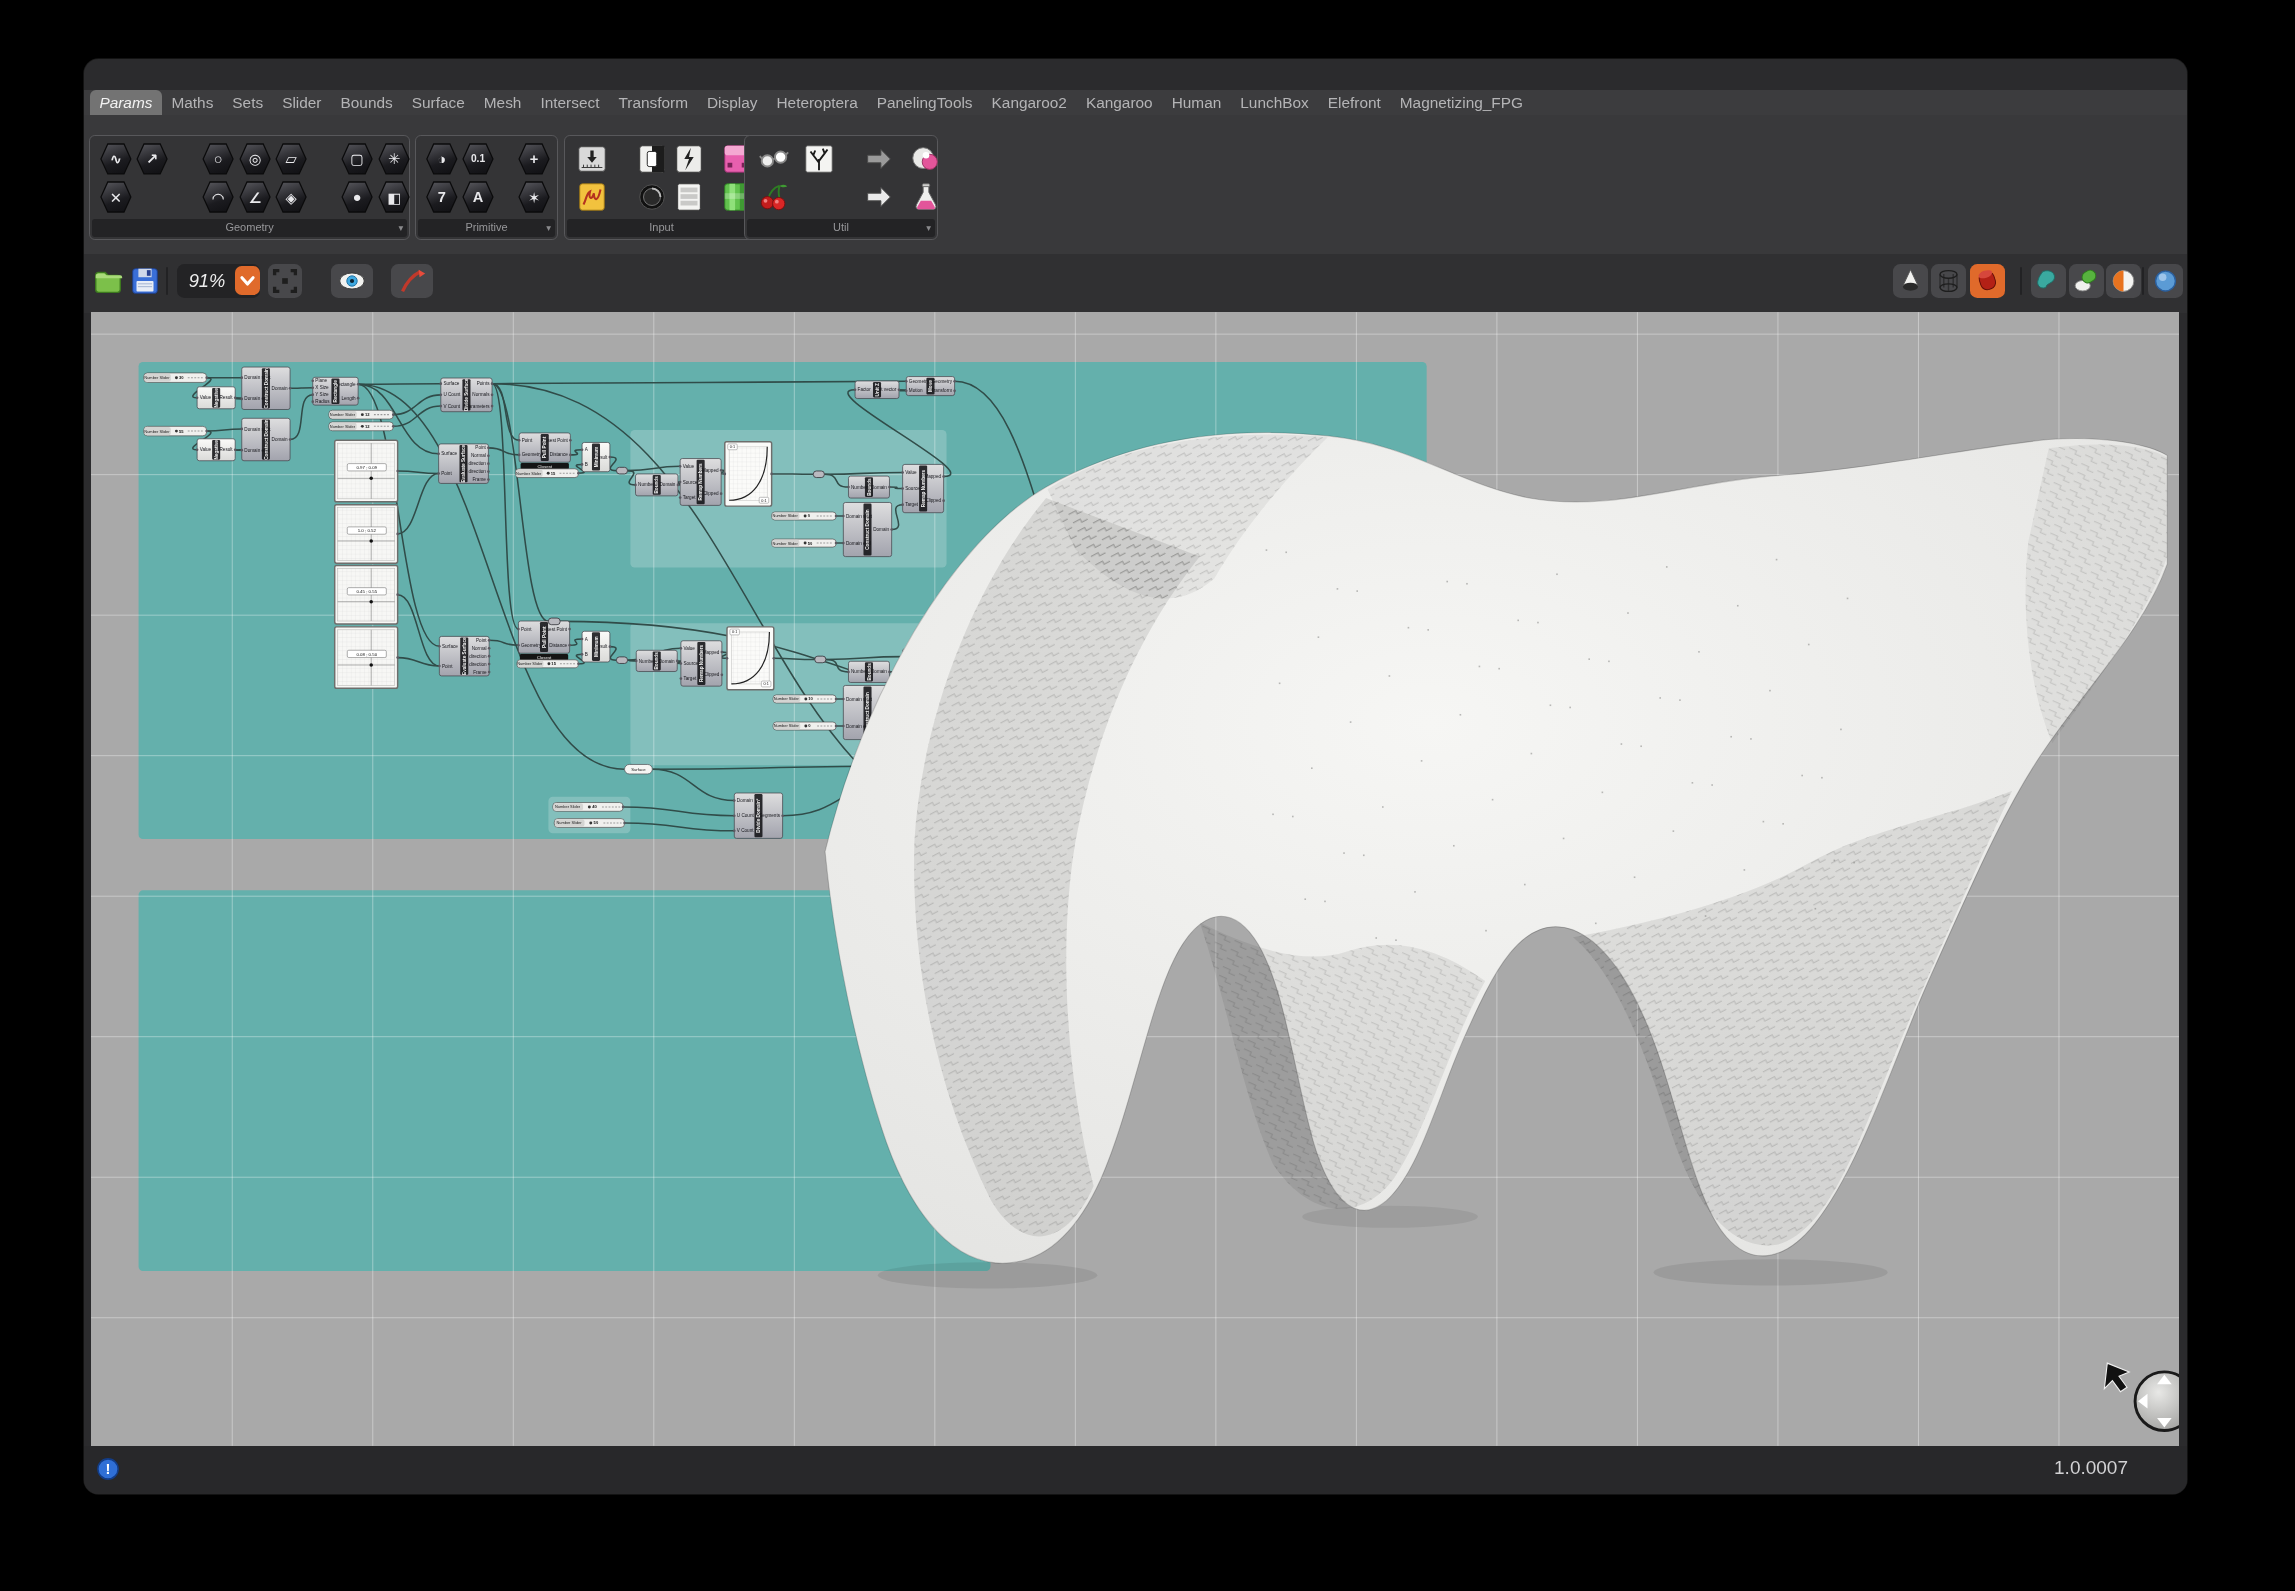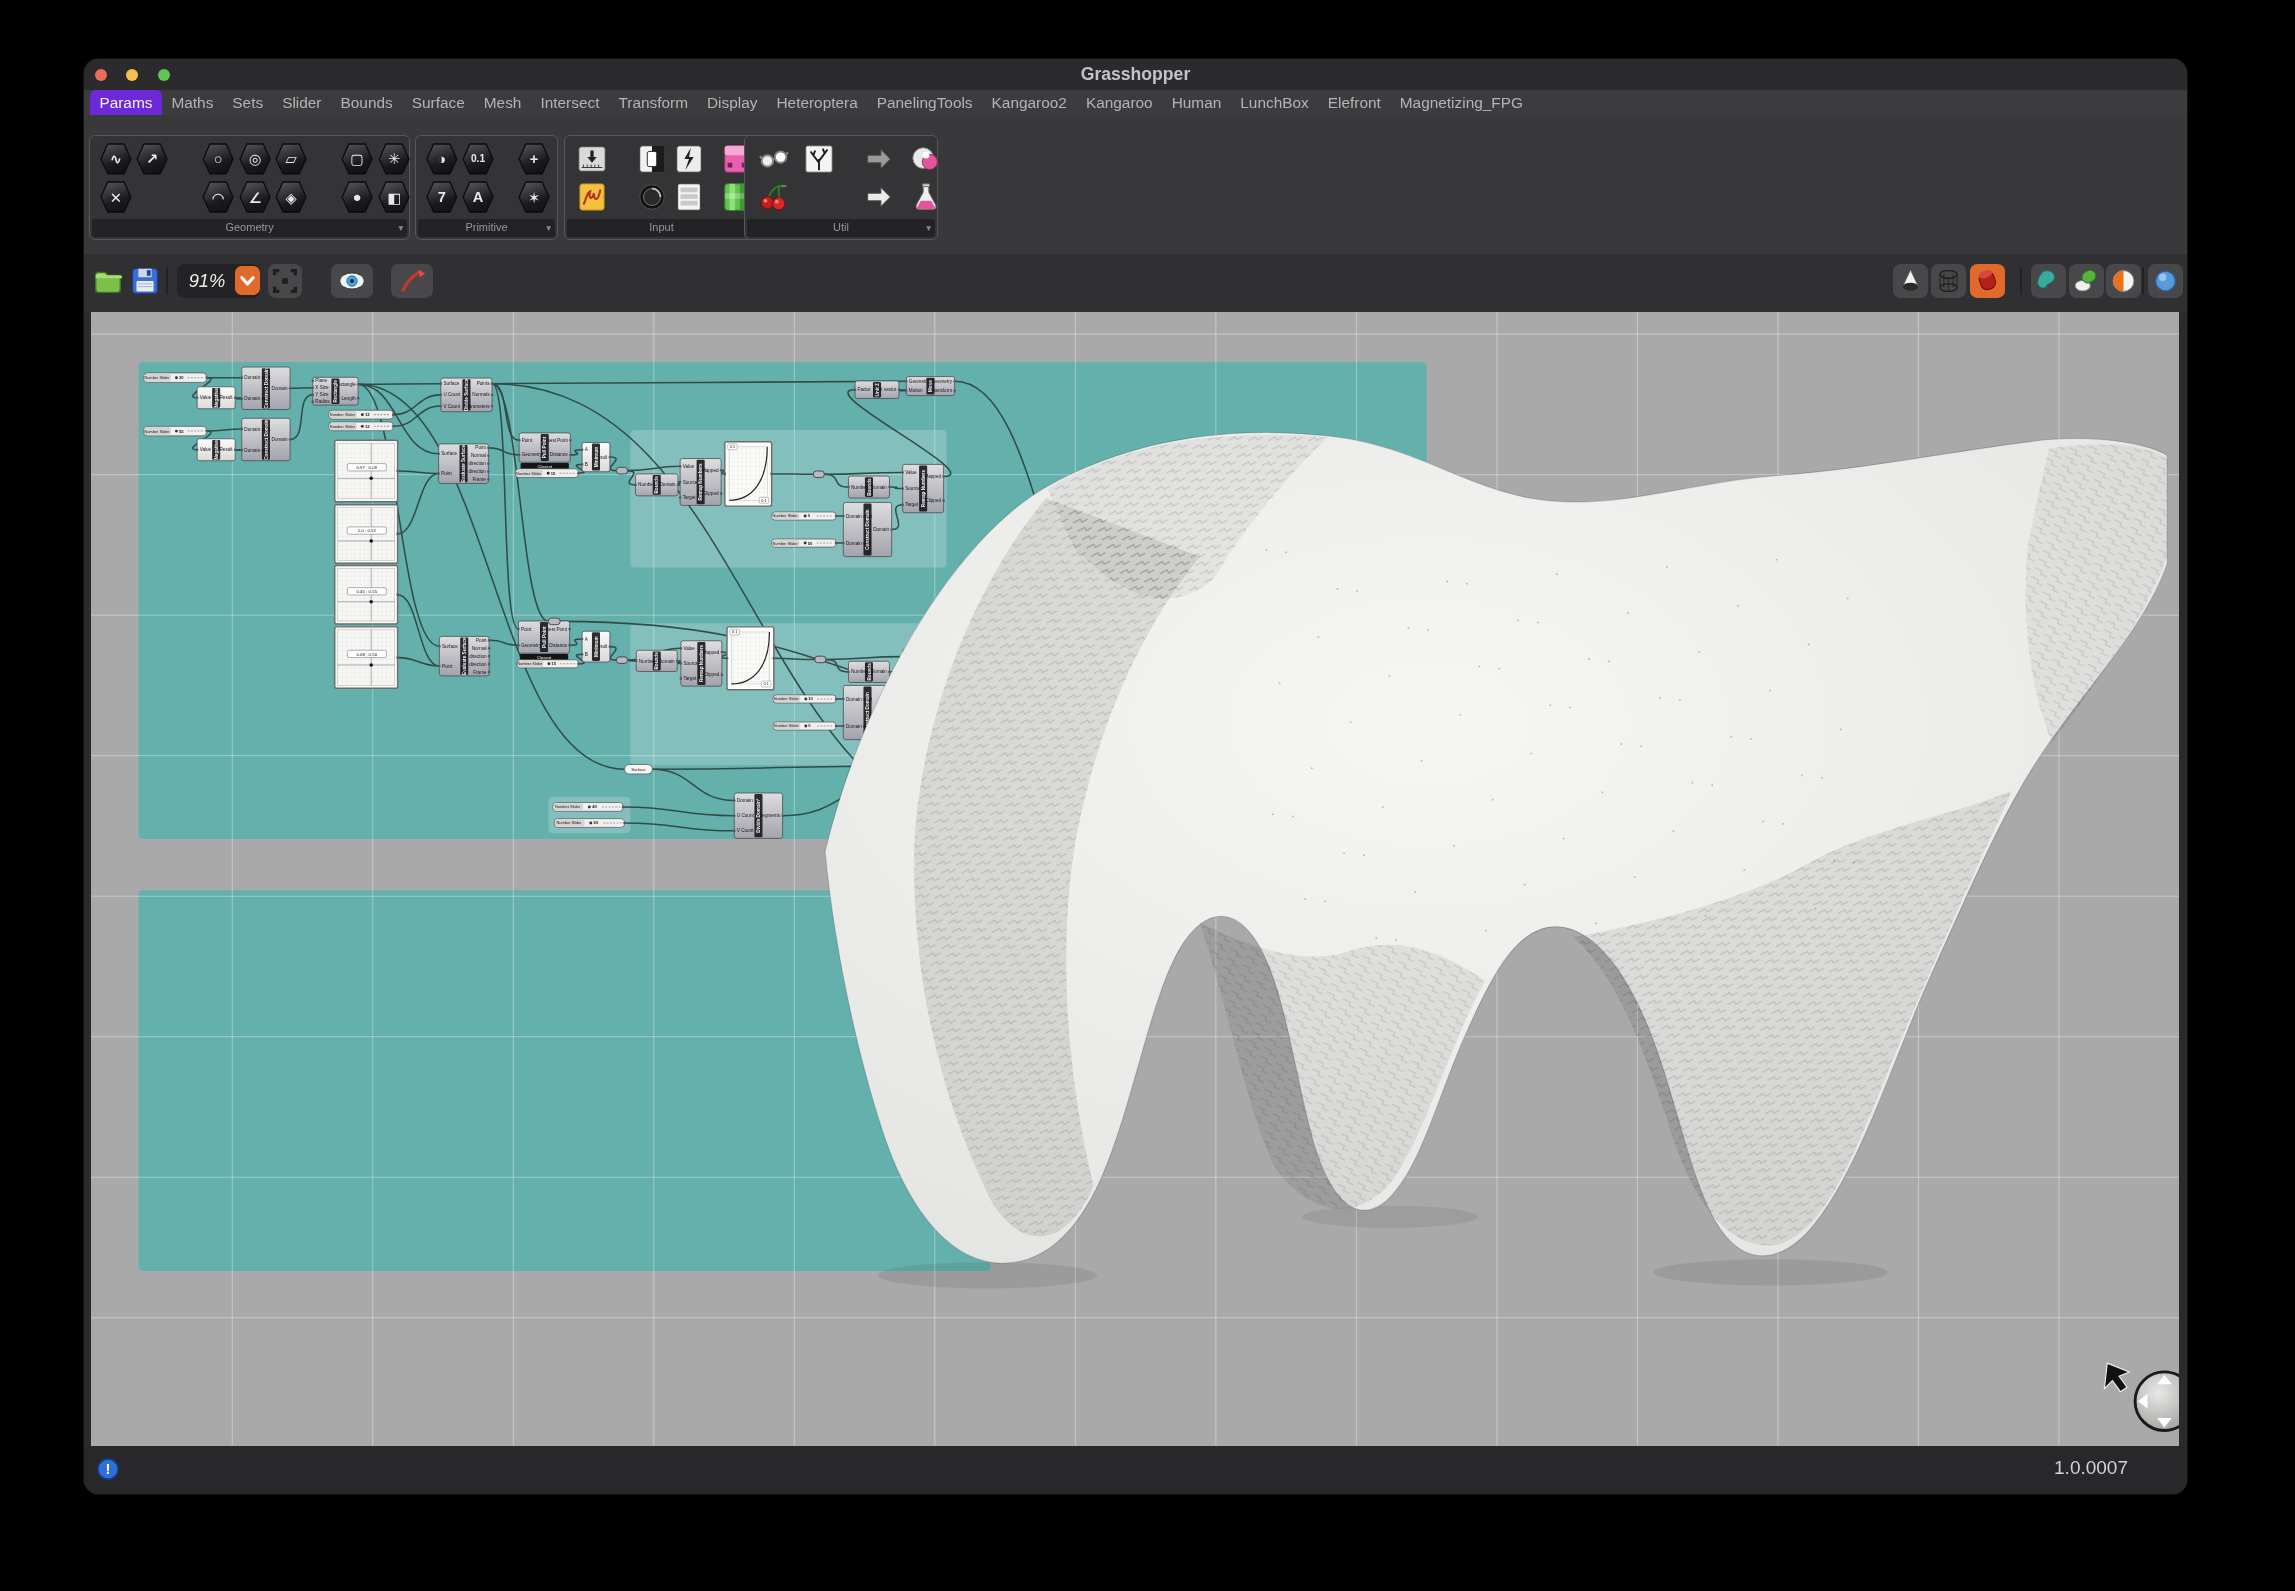--- a/index.html
+++ b/index.html
@@ -12,21 +12,21 @@
   .tl{position:absolute;top:9.5px;width:12.4px;height:12.4px;border-radius:50%;}
   #titlebar .t-close{left:11px;background:#ec6a5e;}
   #titlebar .t-min{left:42px;background:#f4bf4f;}
   #titlebar .t-zoom{left:74px;background:#61c454;}
   #win-title{position:absolute;left:0;top:0;width:100%;height:31px;line-height:31px;
     text-align:center;color:#c4c4c6;font-size:17.6px;font-weight:bold;}
   
   #menubar{position:absolute;left:0;top:31px;width:100%;height:25px;background:#3c3c3e;
     display:flex;align-items:stretch;padding-left:5.9px;}
   .mtab{color:#b4b4b6;font-size:15.4px;line-height:25px;padding:0 9.5px;white-space:nowrap;}
-  .mtab.active{background:#6d28d9;color:#f2f2f2;border-radius:5.9px 5.9px 0 0;}
+  .mtab.active{background:#737373;color:#f2f2f2;border-radius:5.9px 5.9px 0 0;font-style:italic;}
   
   #toolbar{position:absolute;left:0;top:56px;width:100%;height:139px;background:#39393b;}
   .tgroup{position:absolute;top:20px;height:105px;border:0.7px solid #58585b;border-radius:5.9px;background:#343436;}
   .tg-label{position:absolute;left:2.2px;right:2.2px;bottom:2.2px;height:17.6px;background:#232325;
     border-radius:2.9px;color:#97979a;font-size:11px;text-align:center;line-height:17.6px;}
   .tg-arrow{position:absolute;right:5.9px;bottom:2.2px;height:17.6px;line-height:17.6px;color:#8a8a8d;font-size:9.5px;}
   .hexwrap{position:absolute;width:34px;height:34px;
     clip-path:polygon(25% 4%,75% 4%,96% 50%,75% 96%,25% 96%,4% 50%);background:#0a0a0b;}
   .hexin{position:absolute;left:1.5px;top:1.5px;right:1.5px;bottom:1.5px;
     clip-path:polygon(25% 4%,75% 4%,96% 50%,75% 96%,25% 96%,4% 50%);
@@ -54,26 +54,20 @@
   
   #statusbar{position:absolute;left:0;top:1387px;width:100%;height:48px;background:#28282a;}
   #version{position:absolute;right:59px;top:0;height:48px;line-height:44px;color:#d2d2d4;font-size:19px;}
   #warnbadge{position:absolute;left:10.2px;top:8.8px;width:28px;height:28px;}
 </style>
 </head>
 <body>
 
 <div id="window">
 
-  <div id="titlebar">
-    <div class="tl t-close"></div>
-    <div class="tl t-min"></div>
-    <div class="tl t-zoom"></div>
-    <div id="win-title">Grasshopper</div>
-  </div>
 
   <div id="menubar">
       <div class="mtab active">Params</div>
       <div class="mtab">Maths</div>
       <div class="mtab">Sets</div>
       <div class="mtab">Slider</div>
       <div class="mtab">Bounds</div>
       <div class="mtab">Surface</div>
       <div class="mtab">Mesh</div>
       <div class="mtab">Intersect</div>

